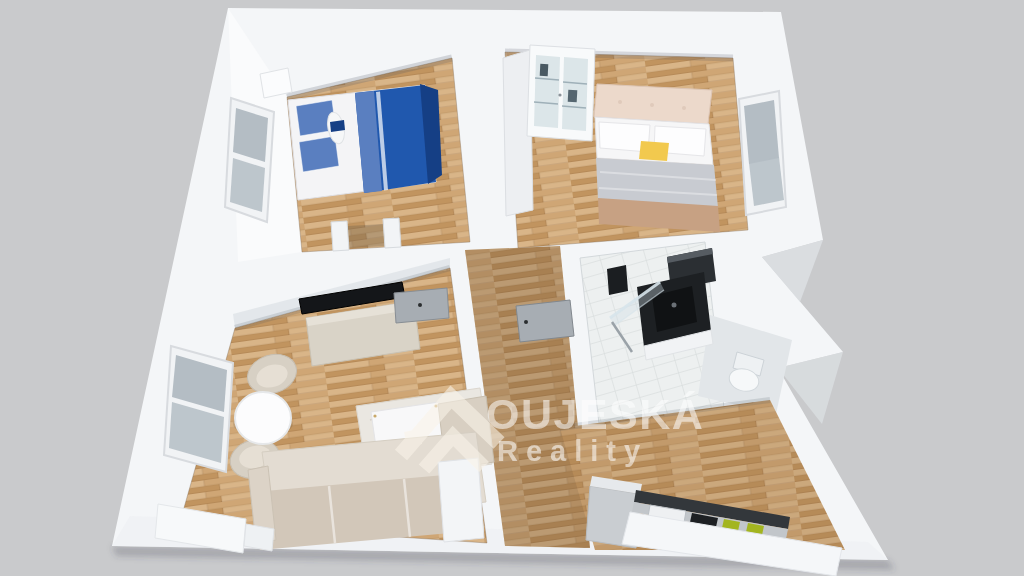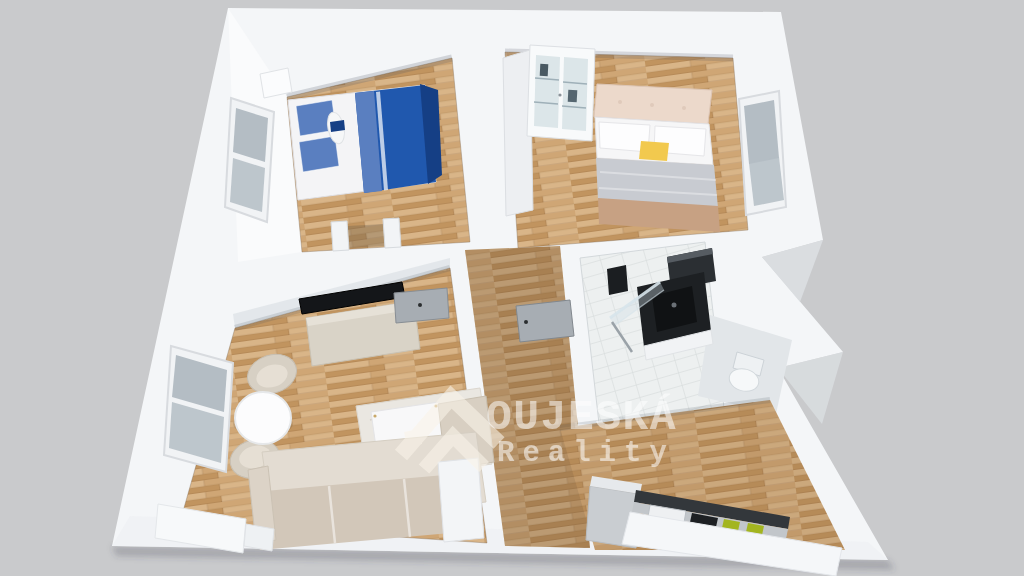--- a/index.html
+++ b/index.html
@@ -1,17 +1,17 @@
 <!DOCTYPE html>
 <html style="--bg: #c9cacc; --shell: #f4f6f8; --wallShade: #dfe3e7; --woodA: #cfa675; --woodB: #c1945f; --woodC: #d9b588; --tile: #edf0f0; --tileLine: #d9dede; --white: #fafbfc; --dark: #1d2023; --blueDuvet: #2058ae; --blueNavy: #153f85; --plaid: #5a7fc0; --beigeHead: #ecd9cb; --grayDuvet: #c8cbd1; --tanThrow: #c7a183; --yellow: #f2c94e; --sofa: #d2c7b9; --sofaLight: #e3dcd2; --stone: #d9d3c7; --green: #a3b520; --glass: #b4bdc4; --door: #a7adb3; --rug: #eae7e1; --wmColor: #faf4e9;"><head>
 <meta charset="utf-8">
 <style>
   html,body{margin:0;padding:0;background:#9aa0a6;}
   .stage{position:relative;width:1024px;height:576px;overflow:hidden;
-         font-family:Liberation Mono, monospace;background:var(--bg,#c9cacc);}
+         font-family:Liberation Sans, sans-serif;background:var(--bg,#c9cacc);}
   svg{position:absolute;left:0;top:0;display:block;}
   .bg{fill:var(--bg)}
   .shell{fill:var(--shell)}
   .shade{fill:var(--wallShade)}
   .wood1{fill:var(--woodA)} .wood2{fill:var(--woodB)} .wood3{fill:var(--woodC)}
   .seamH{fill:rgba(96,64,32,0.16)} .seamV{fill:rgba(96,64,32,0.22)}
   .tileF{fill:var(--tile)} .tileL{fill:var(--tileLine)}
   .darkF{fill:var(--dark)}
   .blueF{fill:var(--blueDuvet)} .navyF{fill:var(--blueNavy)} .plaidF{fill:var(--plaid)}
   .headF{fill:var(--beigeHead)} .grayDuvetF{fill:var(--grayDuvet)}

